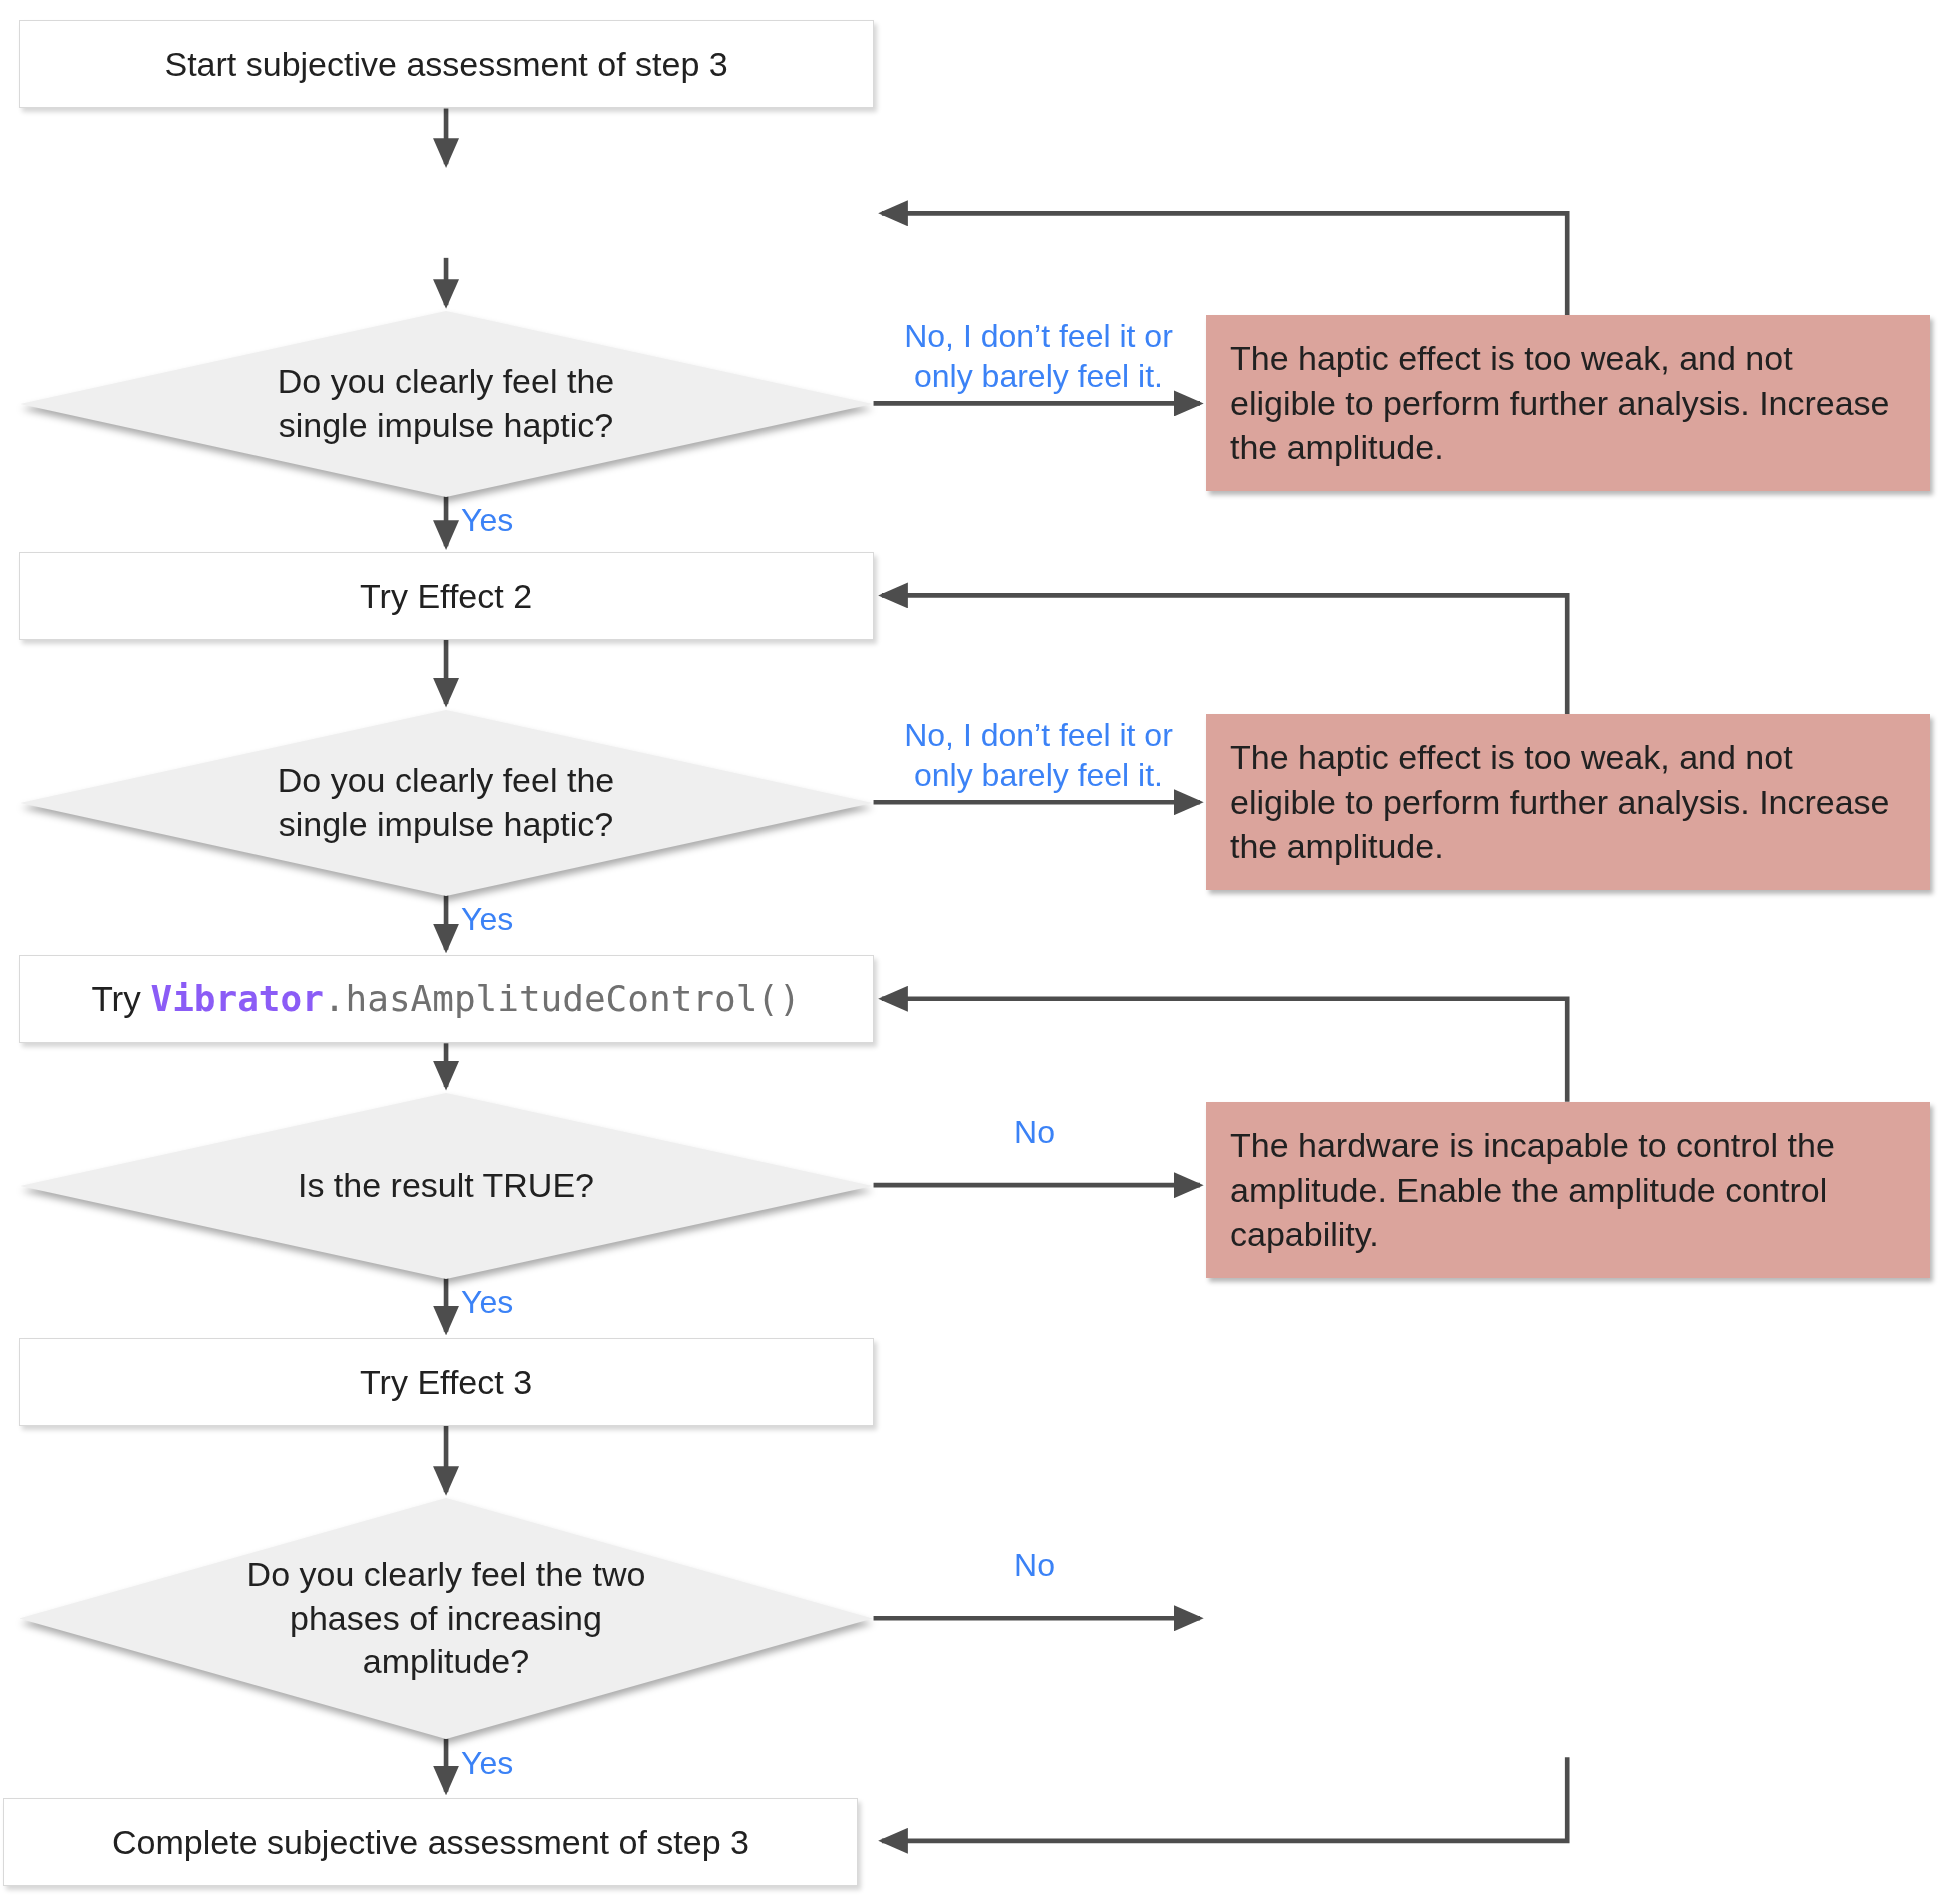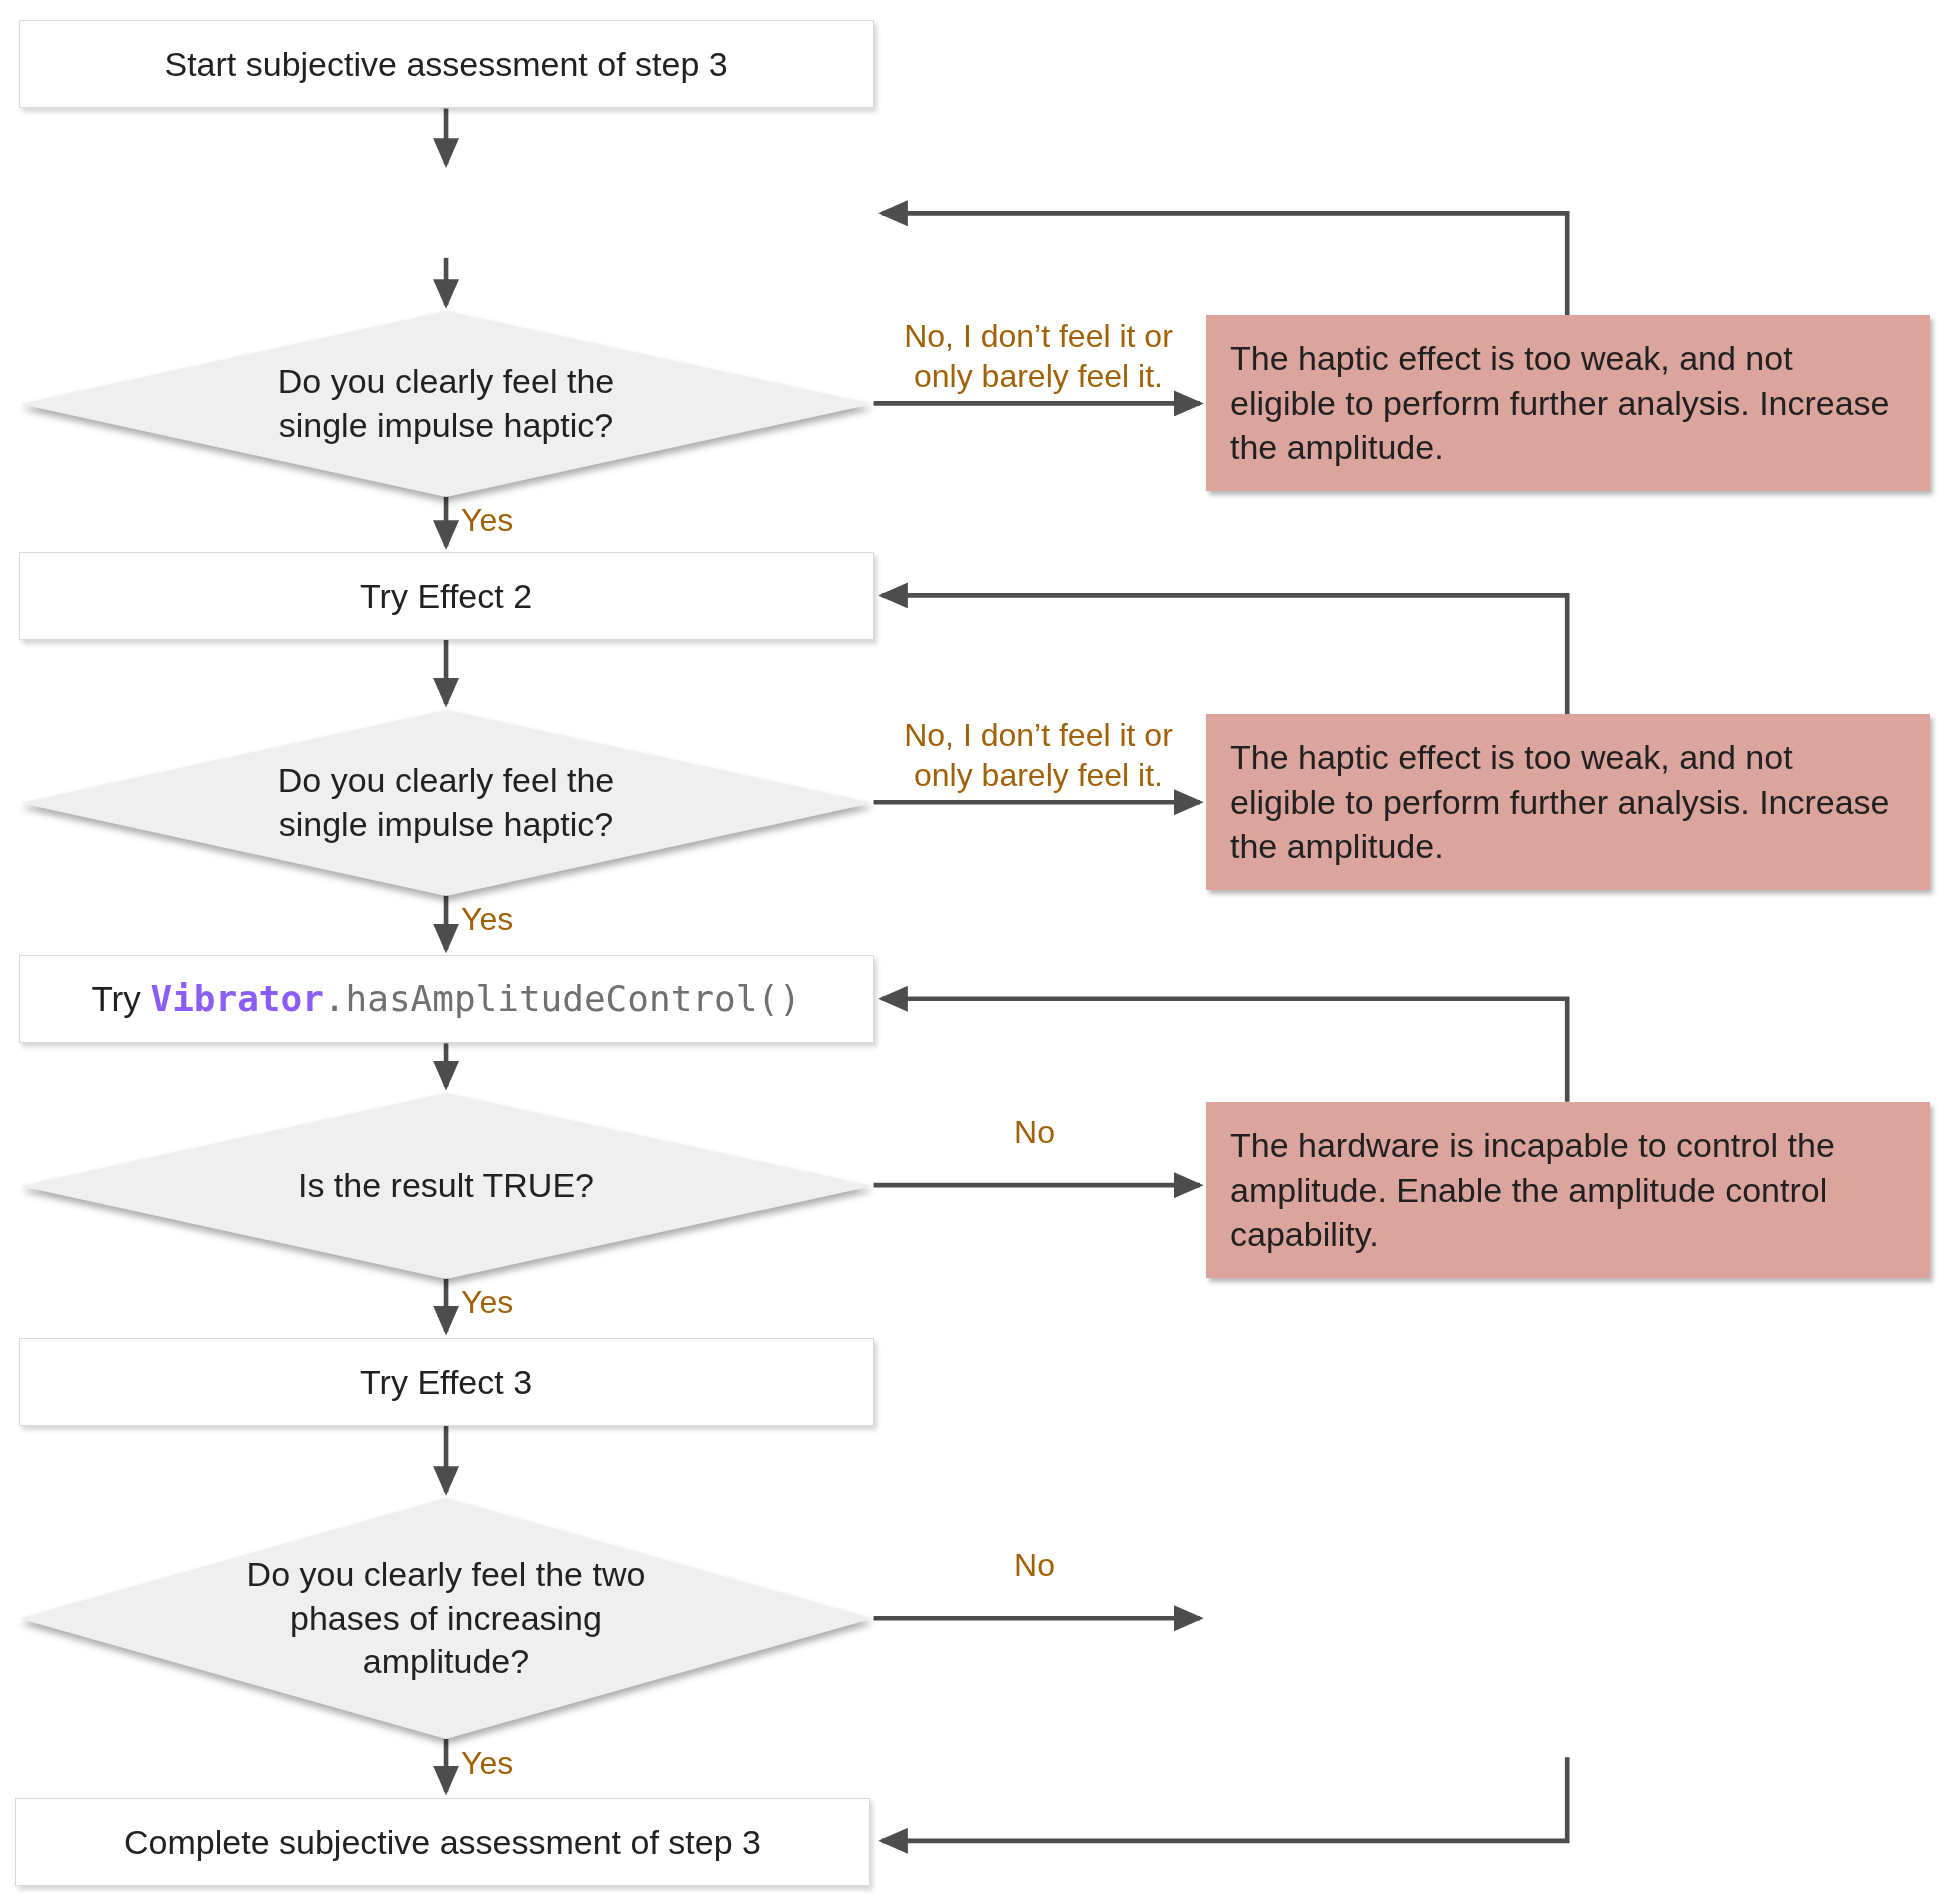--- a/index.html
+++ b/index.html
@@ -25,21 +25,21 @@
   }
   .diamond-wrap{position:absolute;filter:drop-shadow(1.9px 5.6px 3.7px rgba(0,0,0,0.33));}
   .diamond{
     width:100%;height:100%;background:#efefef;
     clip-path:polygon(50% 0,100% 50%,50% 100%,0 50%);
     display:flex;align-items:center;justify-content:center;
     font-size:34px;line-height:1.28;text-align:center;
   }
   .dline{display:block;}
   .edge-label{
-    position:absolute;font-size:32px;line-height:1.24;color:#a16207;
+    position:absolute;font-size:32px;line-height:1.24;color:#3b82f6;
     text-align:center;
   }
   .codebox{font-size:35px;}
   .code-mono{
     font-family:"DejaVu Sans Mono","Liberation Mono",monospace;
     font-size:36px;
   }
   .code-class{color:#8b5cf6;font-weight:bold;}
   .code-method{color:#707070;}
   svg.connectors{position:absolute;left:0;top:0;pointer-events:none;}
@@ -126,21 +126,21 @@
   <div class="diamond-wrap" style="left:19.5px;top:1498px;width:853px;height:241px;">
     <div class="diamond">
       <div>
         <span class="dline">Do you clearly feel the two</span>
         <span class="dline">phases of increasing</span>
         <span class="dline">amplitude?</span>
       </div>
     </div>
   </div>
 
-  <div class="node proc" style="left:15px;top:1798px;width:855px;height:88px;">
+  <div class="node proc" style="left:3px;top:1798px;width:855px;height:88px;">
     <span>Complete subjective assessment of step 3</span>
   </div>
 
   <div class="node alert" style="left:1206px;top:315px;width:724px;height:176px;">
     <span>The haptic effect is too weak, and not eligible to perform further analysis. Increase the amplitude.</span>
   </div>
 
   <div class="node alert" style="left:1206px;top:714px;width:724px;height:176px;">
     <span>The haptic effect is too weak, and not eligible to perform further analysis. Increase the amplitude.</span>
   </div>

